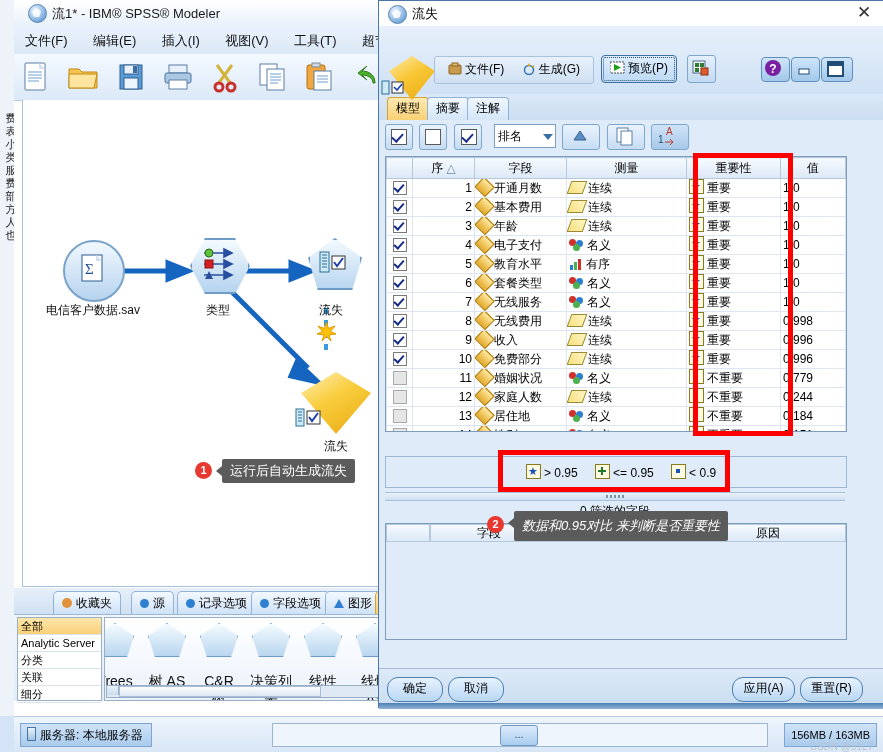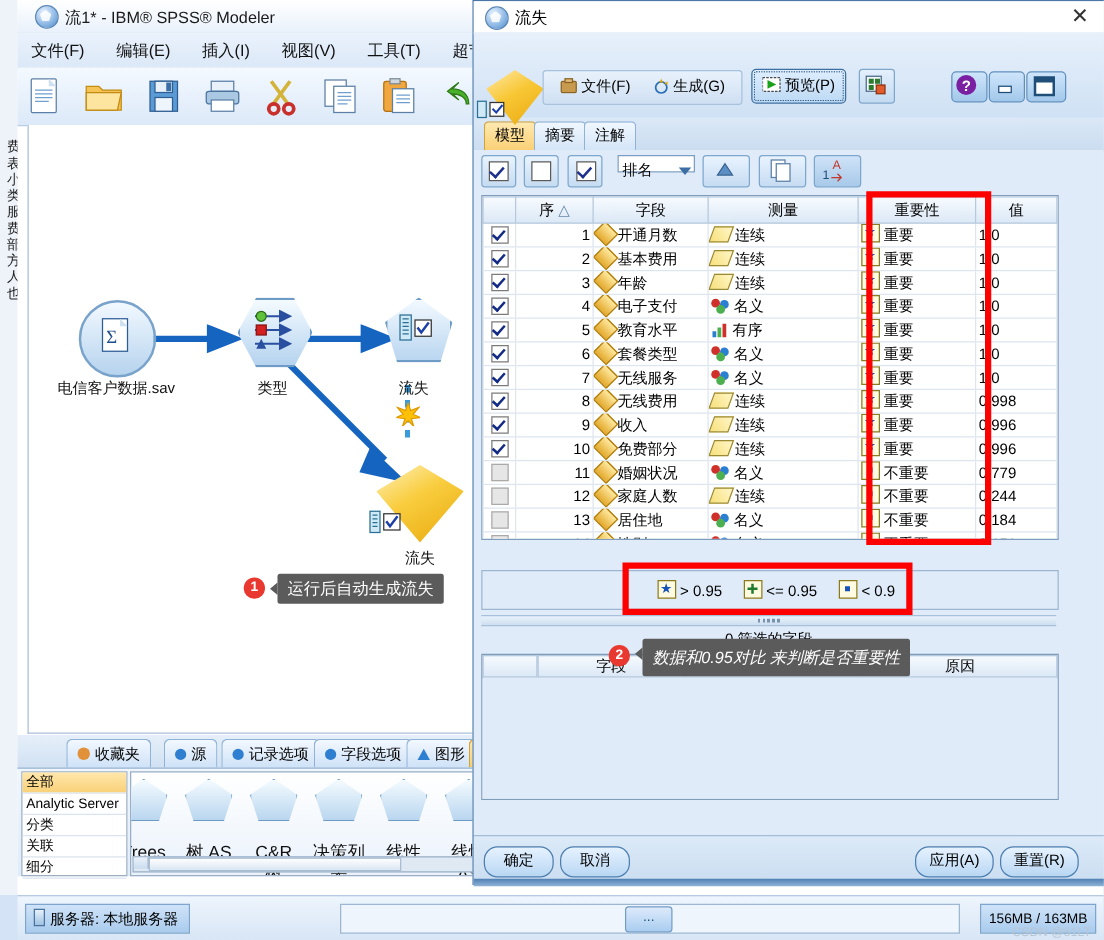--- a/index.html
+++ b/index.html
@@ -110,21 +110,21 @@
 
   #dlg-body{position:absolute;left:0;top:119px;width:505px;height:548px;background:#dfebf8;}
 
   
   #tbl-toolbar{position:absolute;left:6px;top:4px;height:28px;}
   .ttbtn{display:inline-block;width:26px;height:24px;margin-right:3px;vertical-align:top;
     background:linear-gradient(#e9f3fe,#c6dcf2);border:1px solid #7ea7cd;border-radius:3px;position:relative;}
   .chkglyph{position:absolute;left:5px;top:4px;width:14px;height:14px;background:#fff;border:1px solid #5a5a5a;}
   .chkglyph.ticked:after{content:"";position:absolute;left:2px;top:1px;width:5px;height:9px;
     border:solid #1c2f8c;border-width:0 2px 2px 0;transform:rotate(42deg);}
-  #rank-combo{display:inline-block;width:62px;height:14px;margin:0 3px 0 6px;vertical-align:top;
+  #rank-combo{display:inline-block;width:62px;height:24px;margin:0 3px 0 6px;vertical-align:top;
     background:#fff;border:1px solid #7c9ec2;font-size:12px;line-height:23px;padding-left:3px;position:relative;box-sizing:border-box;}
   #rank-combo .arr{position:absolute;right:2px;top:9px;width:0;height:0;border-left:5px solid transparent;border-right:5px solid transparent;border-top:6px solid #3a6ea5;}
   .ttwide{display:inline-block;width:36px;height:24px;margin-right:3px;vertical-align:top;
     background:linear-gradient(#e9f3fe,#c6dcf2);border:1px solid #7ea7cd;border-radius:3px;position:relative;}
 
   
   #fields-table{position:absolute;left:6px;top:36px;width:460px;height:274px;background:#fff;border:1px solid #7e9cbc;overflow:hidden;}
   table.grid{border-collapse:collapse;width:100%;table-layout:fixed;font-size:12px;}
   table.grid th{height:18px;background:linear-gradient(#f6fafe,#dbe8f6);border:1px solid #b5c8dc;font-weight:normal;font-size:12px;}
   table.grid td{height:18px;border:1px solid #dde6ef;padding:0 2px;white-space:nowrap;overflow:hidden;}

